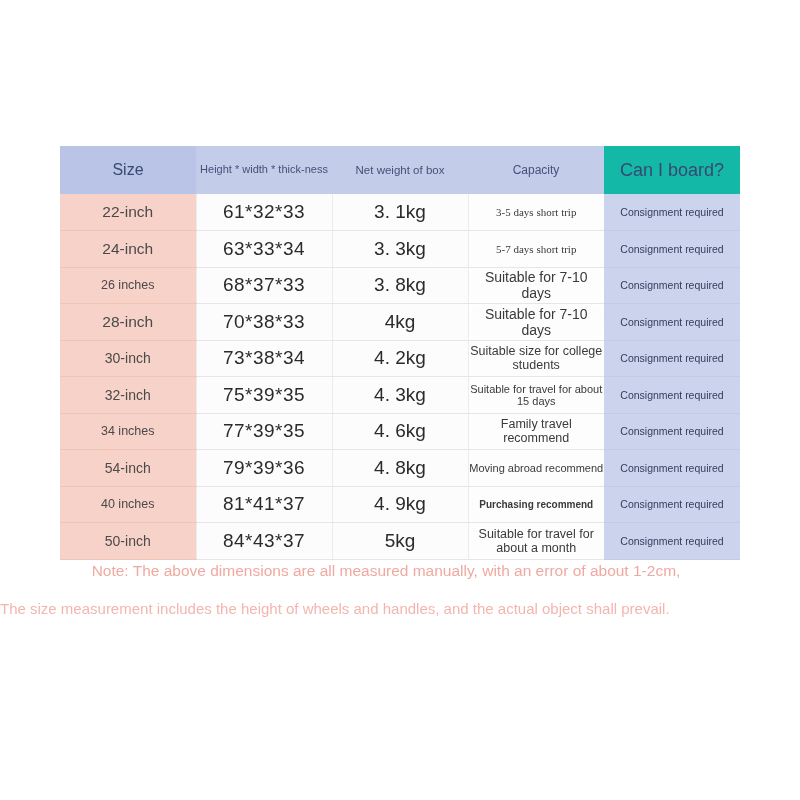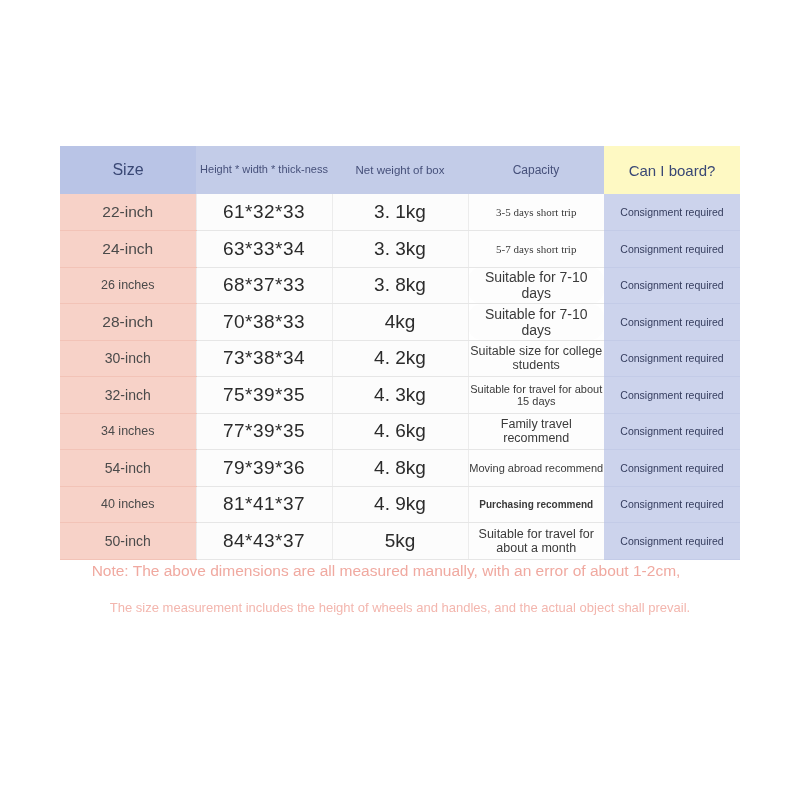--- a/index.html
+++ b/index.html
@@ -55,22 +55,22 @@
   }
   th.h-weight {
     font-size: 11.5px;
     color: #46507a;
   }
   th.h-cap {
     font-size: 12px;
     color: #46507a;
   }
   th.h-board {
-    background: #fef9c3;
-    font-size: 15px;
+    background: #14b8a6;
+    font-size: 18px;
     color: #3a4875;
   }
   
   td.c-size {
     background: #f7d2c8;
     color: #4a4a4a;
     width: 96px;
     border-bottom: 1px solid #f2c3b7;
   }
   td.c-dim {
@@ -125,22 +125,22 @@
     width: 772px;
     text-align: center;
     font-size: 15.5px;
     color: #f0a9a0;
   }
   .note2 {
     position: absolute;
     left: 0;
     top: 600px;
     width: 800px;
-    text-align: center;
-    font-size: 13px;
+    text-align: left;
+    font-size: 15px;
     color: #f3b6ae;
   }
 </style>
 </head>
 <body>
 
 <div id="root">
 
   <div class="table-wrap">
     <table class="spec">

